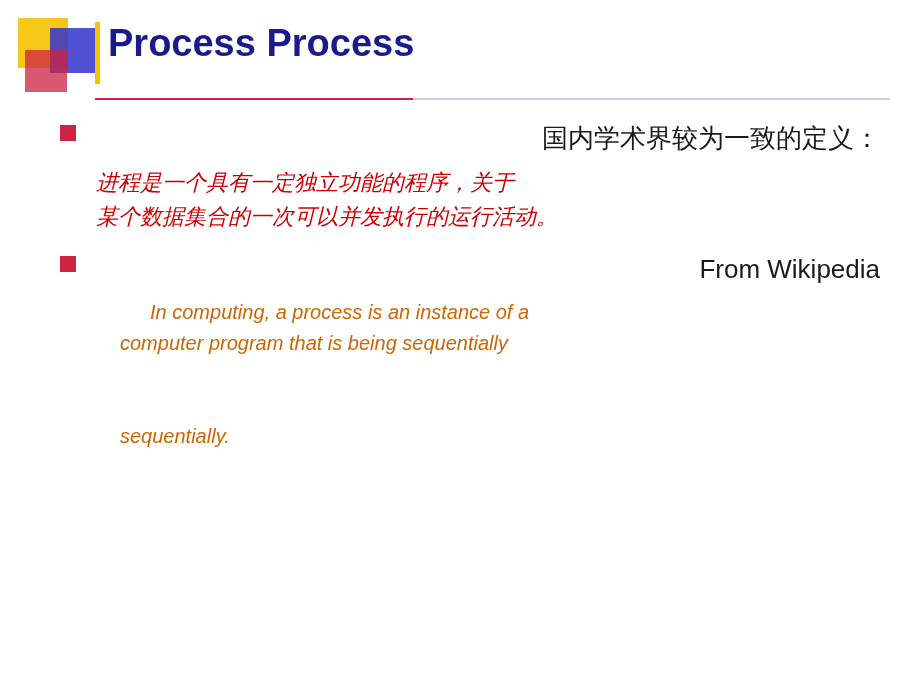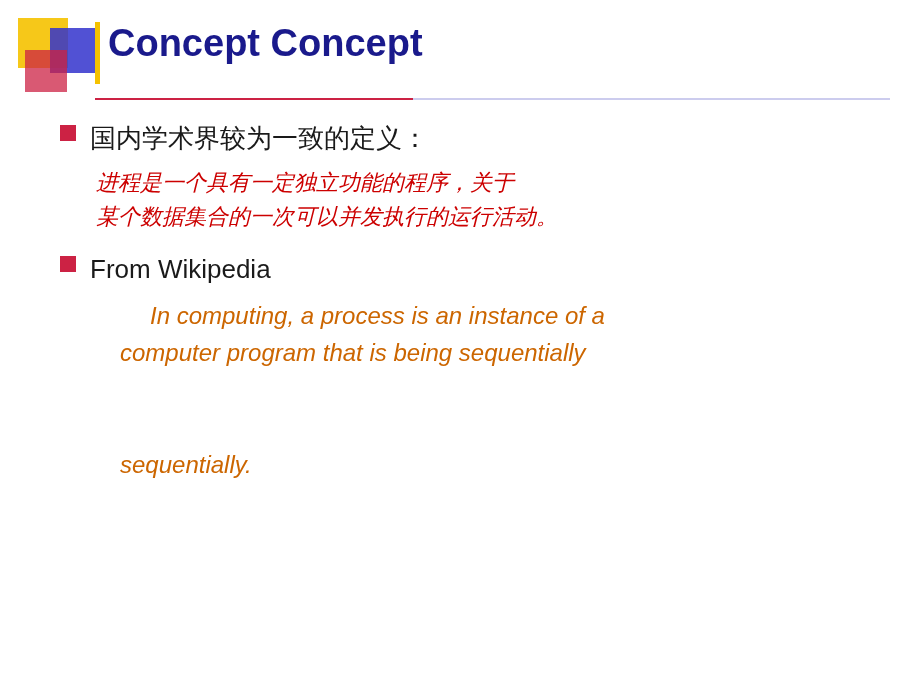--- a/index.html
+++ b/index.html
@@ -103,20 +103,21 @@
       left: 60px;
       right: 40px;
       bottom: 30px;
     }
 
     
     .bullet-item {
       display: flex;
       align-items: flex-start;
       margin-bottom: 10px;
+      justify-content: space-between;
     }
 
     .bullet-square {
       width: 16px;
       height: 16px;
       background: #cc2244;
       flex-shrink: 0;
       margin-top: 5px;
       margin-right: 14px;
     }
@@ -143,21 +144,21 @@
 
     
     .wikipedia-section {
       margin-top: 8px;
     }
 
     
     .english-quote {
       margin-left: 60px;
       margin-top: 10px;
-      font-size: 24px;
+      font-size: 20px;
       color: #cc6600;
       font-style: italic;
       font-family: Arial, sans-serif;
       line-height: 1.55;
     }
 
     .english-quote .indent {
       display: inline-block;
       width: 30px;
     }
@@ -168,21 +169,21 @@
 <div class="slide">
 
   <div class="corner-decoration">
     <div class="sq-yellow"></div>
     <div class="sq-blue"></div>
     <div class="sq-red"></div>
   </div>
 
   <div class="title-bar"></div>
 
-  <div class="slide-title">Concept Concept</div>
+  <div class="slide-title">Process Process</div>
 
   <div class="divider"></div>
 
   <div class="content">
 
     <div class="bullet-item">
       <div class="bullet-square"></div>
       <div class="bullet-text">国内学术界较为一致的定义：</div>
     </div>
 

